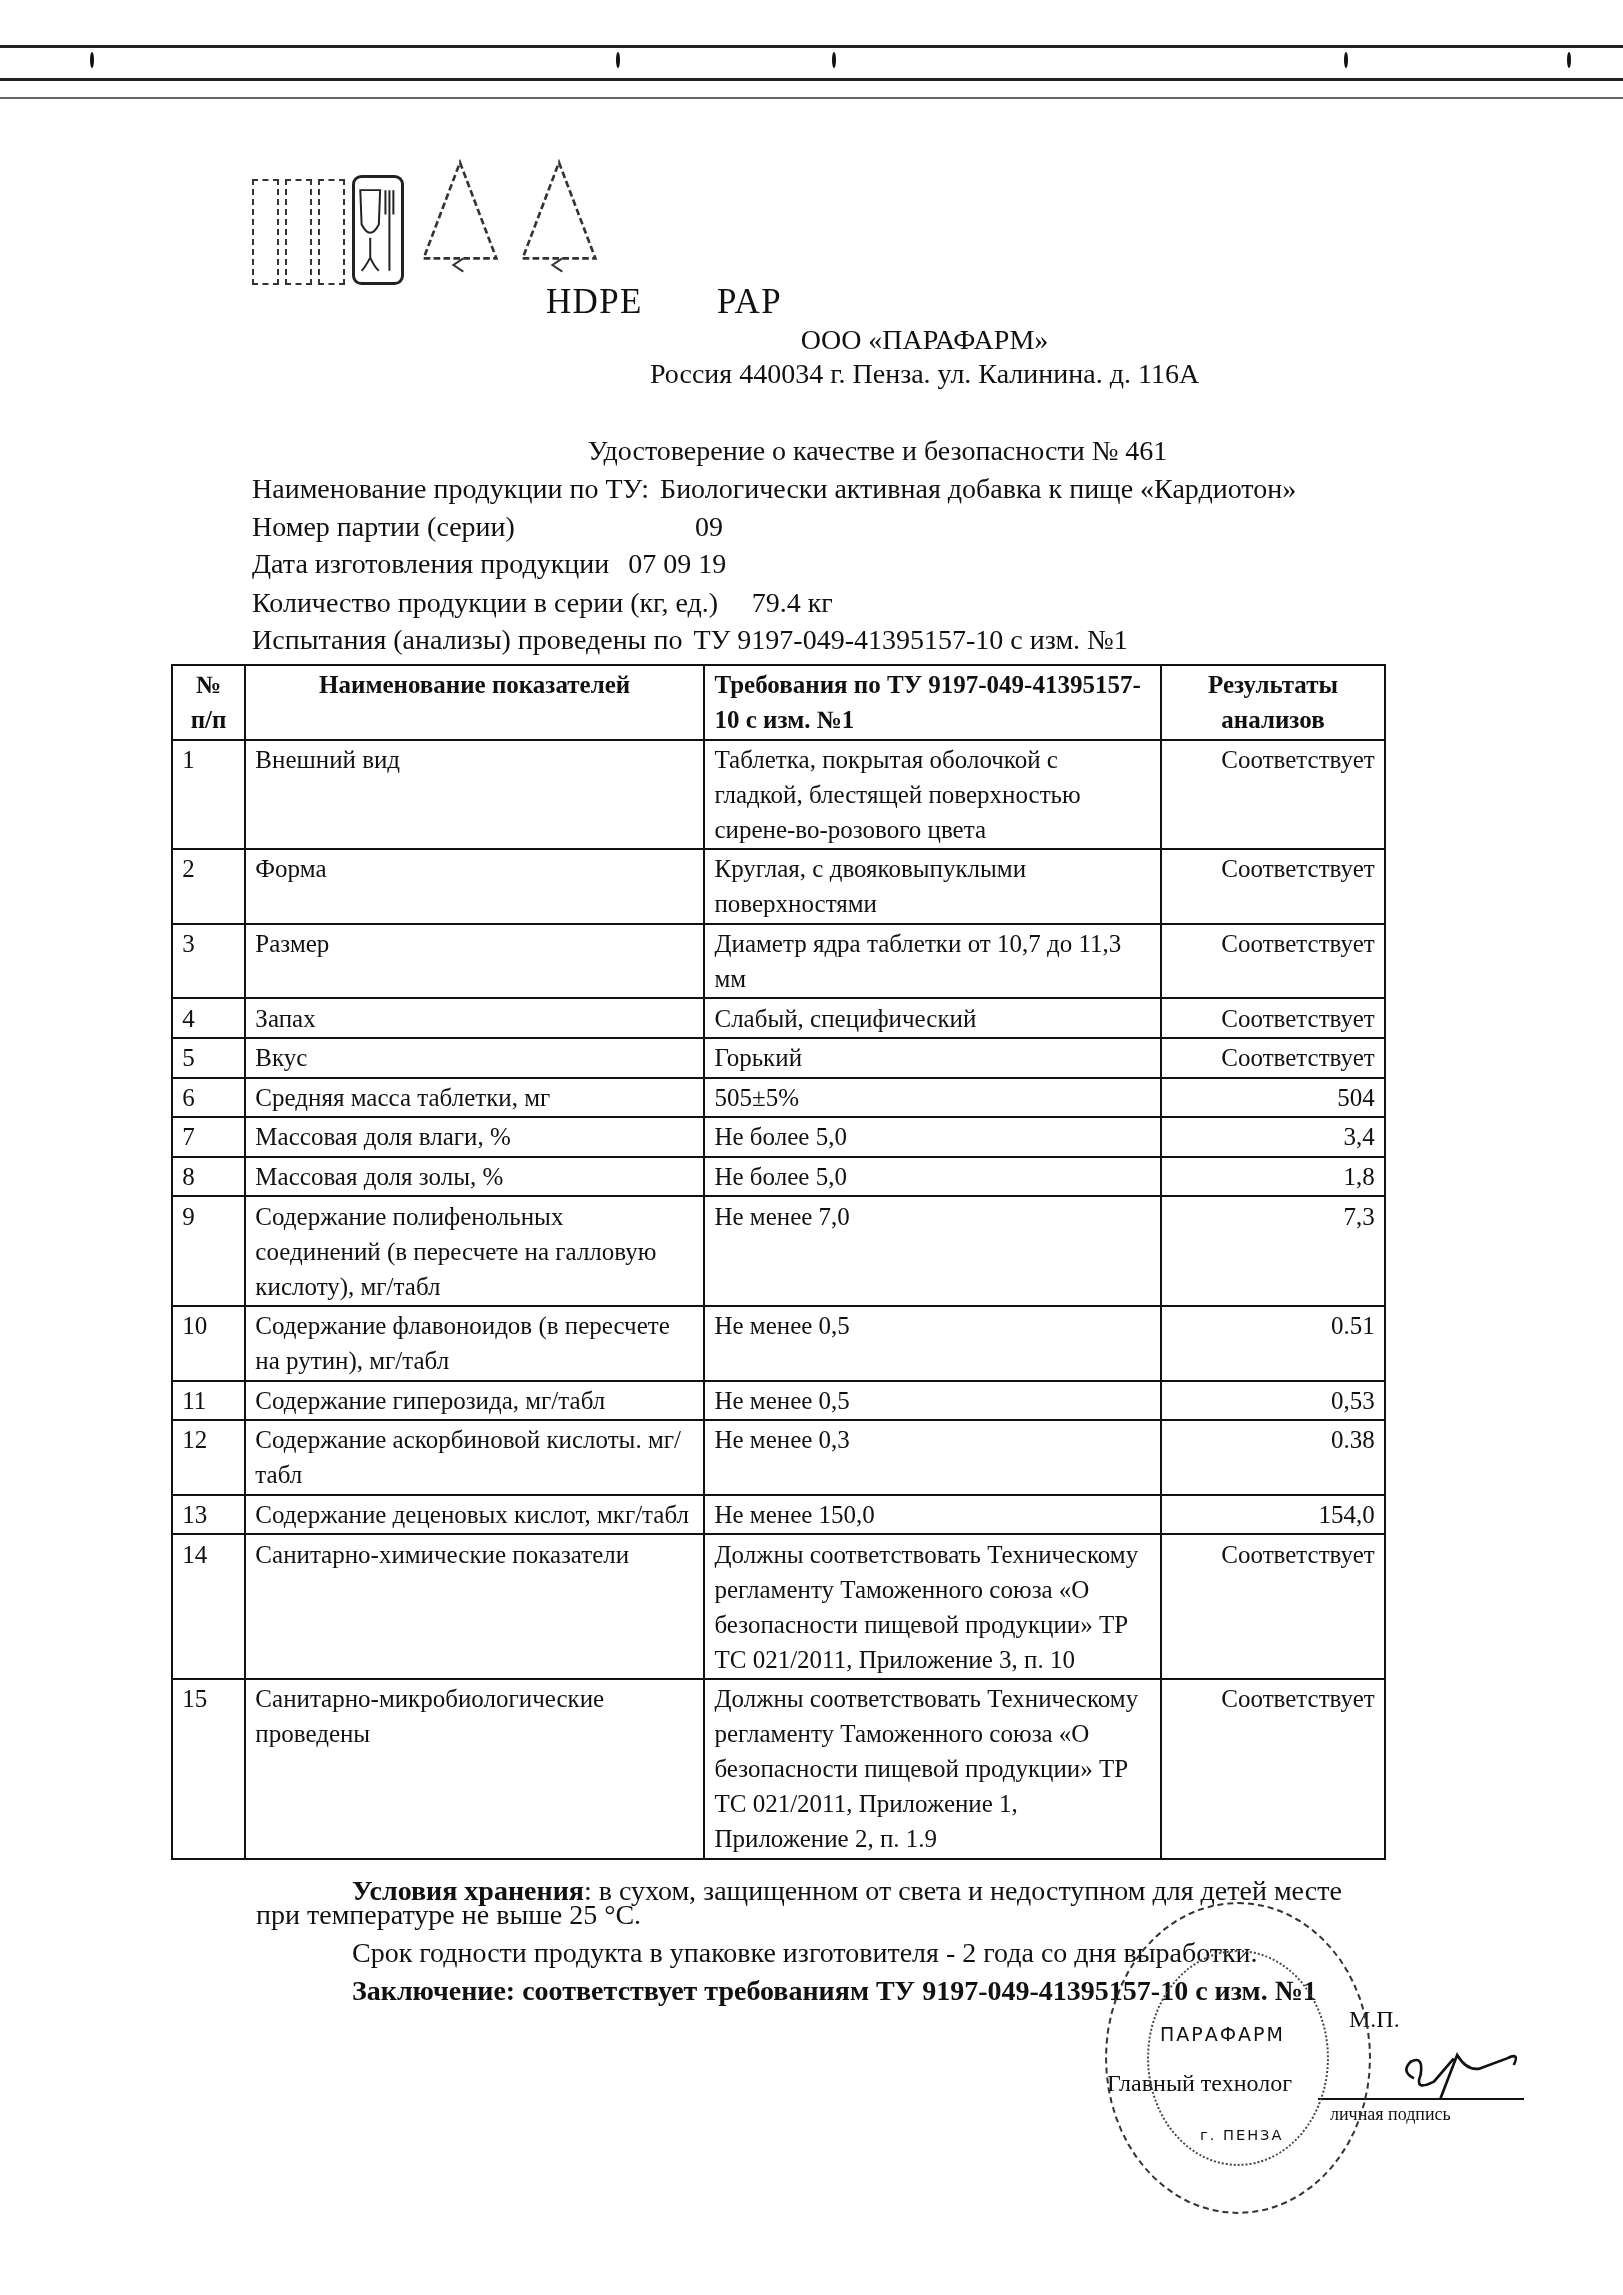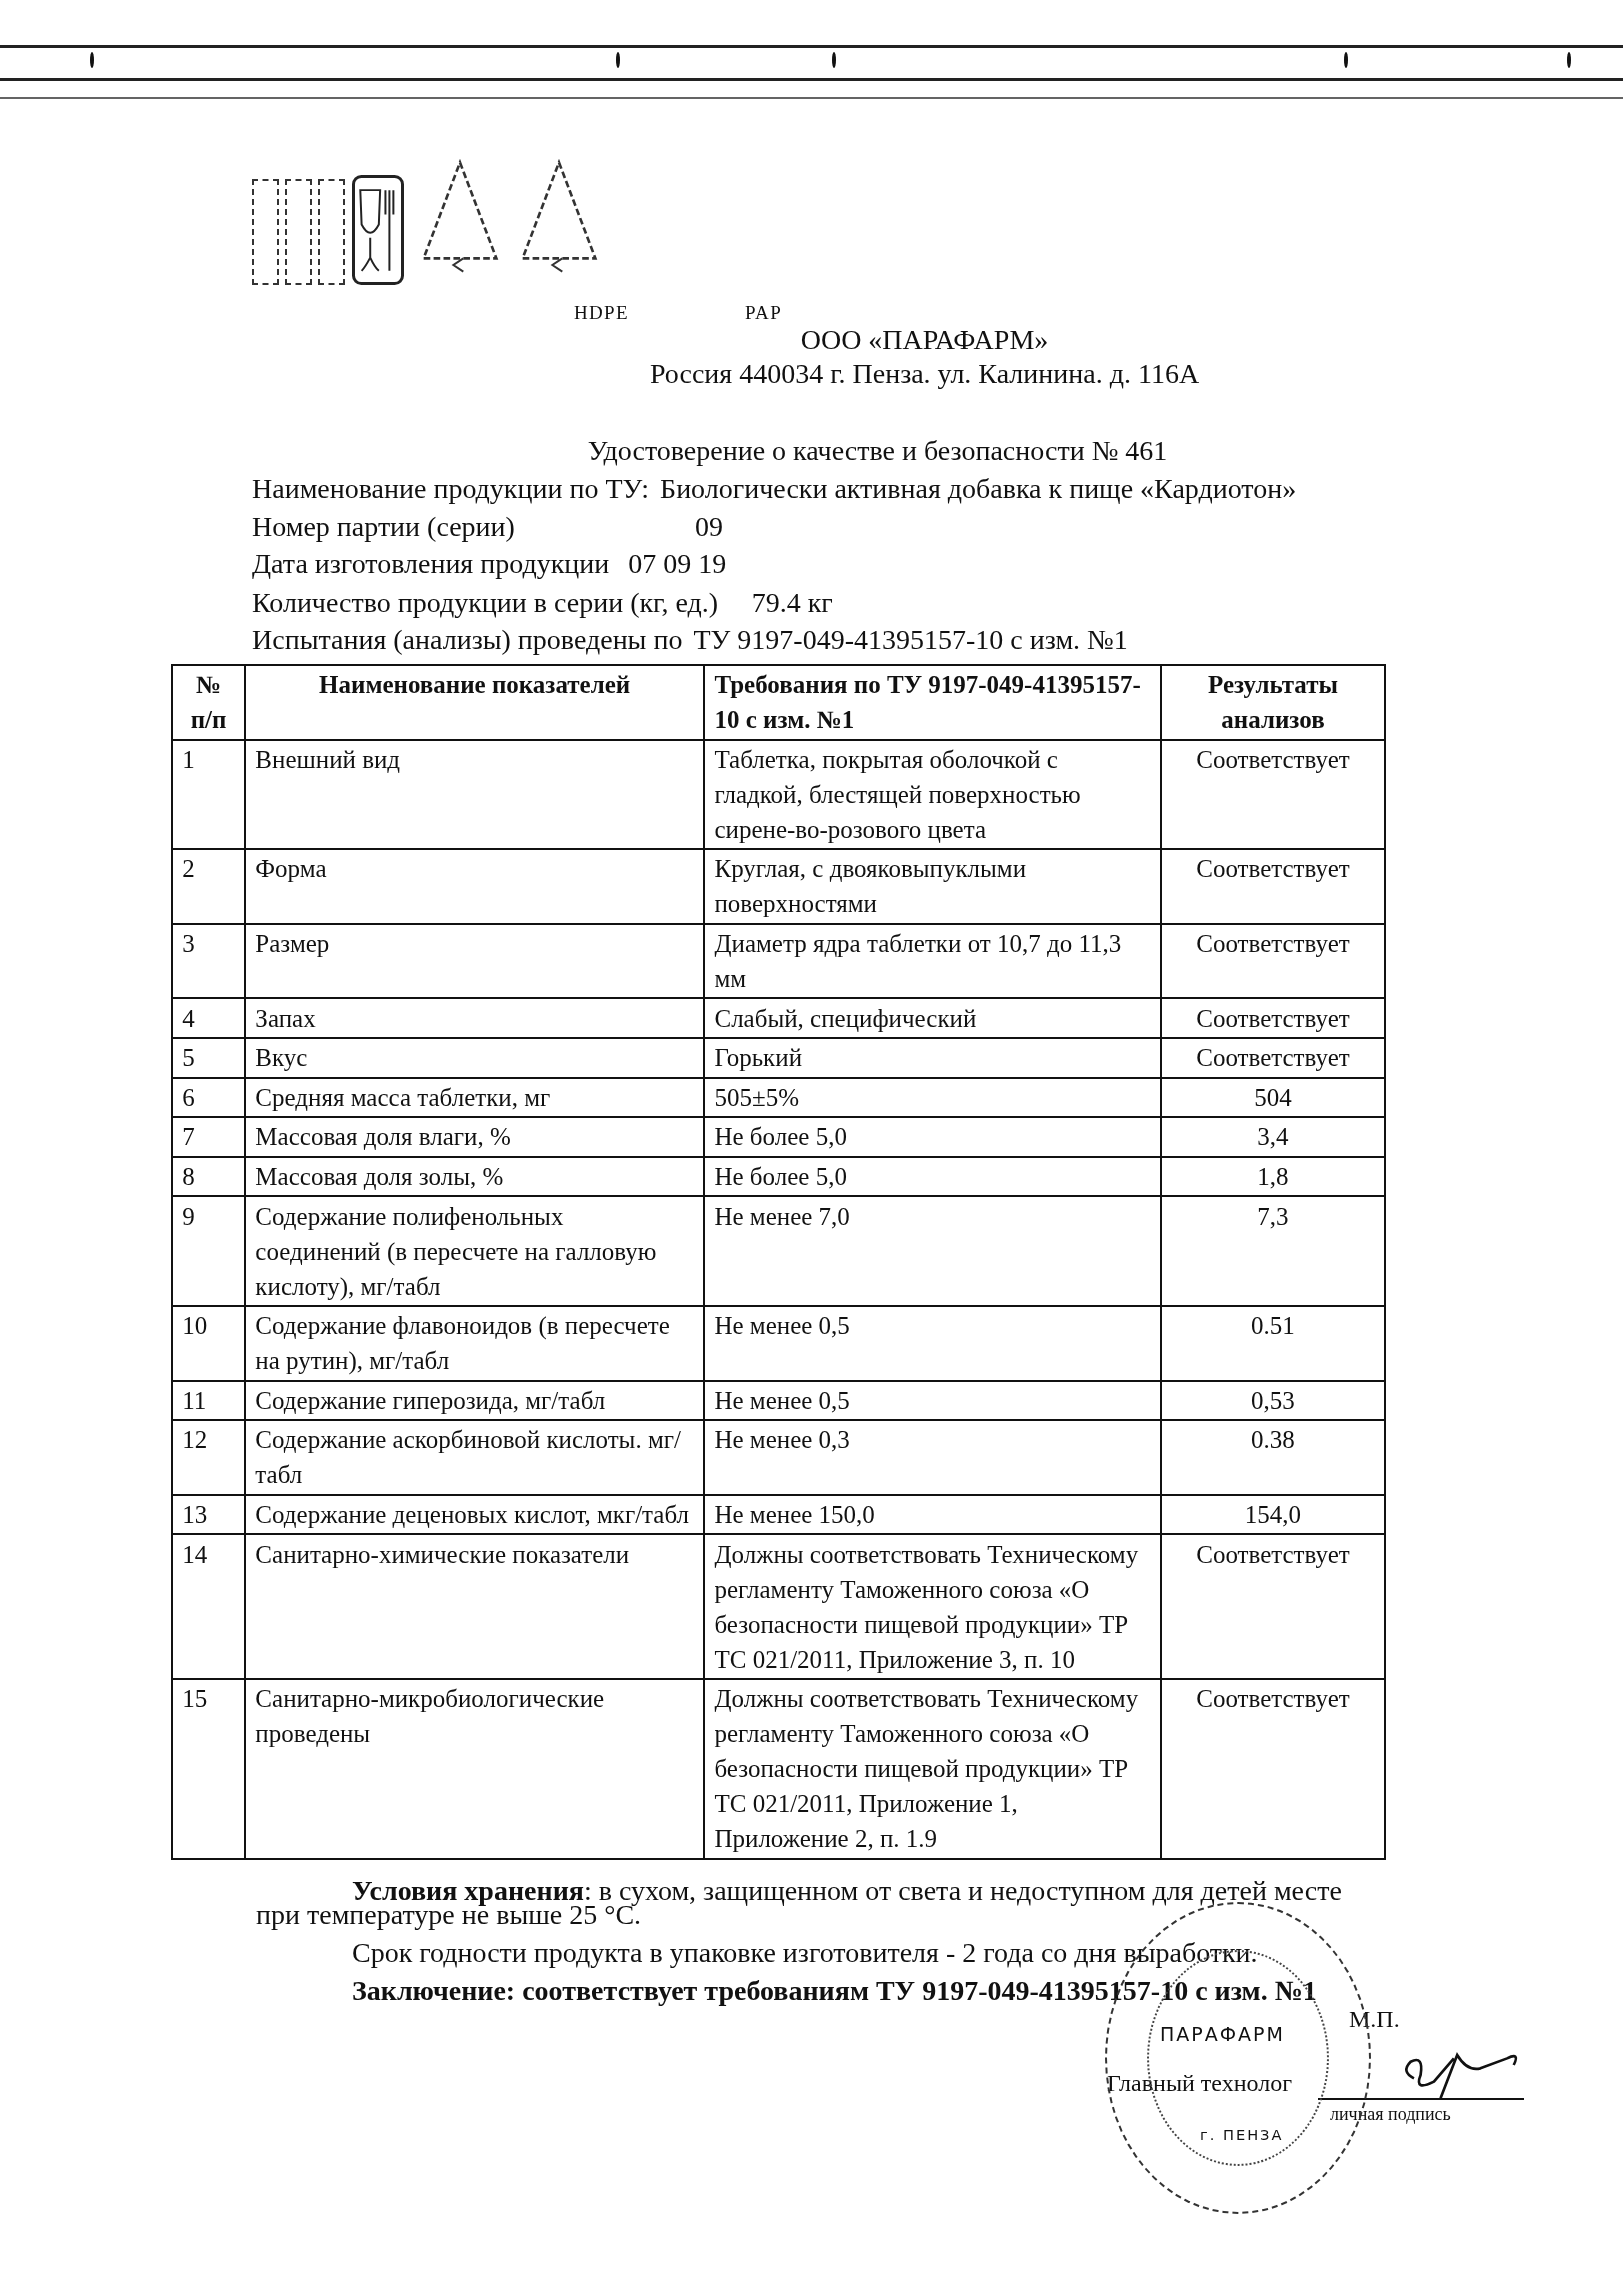--- a/index.html
+++ b/index.html
@@ -7,38 +7,38 @@
     width: 1623px; height: 2295px; position: relative; overflow: hidden;
     font-family: "Liberation Serif", "DejaVu Serif", serif; color: #111;
   }
   .scanline { position: absolute; left: 0; right: 0; background: #222; }
   .tick { position: absolute; width: 4px; height: 16px; background: #111; border-radius: 50%; top: 52px; }
   .logos { position: absolute; left: 252px; top: 146px; height: 139px; display: flex; align-items: flex-end; gap: 13.3px; }
   .eac { display: flex; gap: 6.6px; align-items: flex-end; }
   .eac .letter { width: 26.6px; height: 106px; border: 2.7px dashed #333; box-sizing: border-box; }
   .eac .glass { width: 52px; height: 110px; border: 3.3px solid #222; border-radius: 9.3px; box-sizing: border-box; position: relative; }
   .recycle { width: 86px; height: 126px; }
-  .rec-label { position: absolute; top: 302px; font-size: 19px; letter-spacing: 1.3px; margin-left: 28px; }
+  .rec-label { position: absolute; top: 282px; font-size: 35px; letter-spacing: 1.3px; }
   .center-line { position: absolute; left: 0; width: 1623px; text-align: center; }
   .company { top: 324px; font-size: 28px; left: 113px; }
   .address { top: 358px; font-size: 28px; left: 113px; }
   .cert-title { top: 435px; font-size: 28px; left: 66px; }
   .field { position: absolute; left: 252px; font-size: 28px; white-space: nowrap; }
   .field .val { margin-left: 12px; }
   table.results {
     position: absolute; left: 171px; top: 664px; width: 1215px;
     border-collapse: collapse; font-size: 25px; line-height: 35px;
   }
   table.results th, table.results td { border: 2px solid #111; vertical-align: top; padding: 1.3px 9.3px; }
   table.results th { font-weight: bold; text-align: center; }
   table.results th.req { text-align: left; }
   .c-num { width: 61px; text-align: left; }
   .c-name { width: 505px; }
   .c-req { width: 511px; }
-  .c-res { width: 219px; text-align: center; }
+  .c-res { width: 219px; text-align: right; }
   td.center { text-align: left; }
   .footer { position: absolute; font-size: 28px; white-space: nowrap; }
   .bold { font-weight: bold; }
   .stamp {
     position: absolute; left: 1105px; top: 1902px; width: 266px; height: 312px;
     border: 2.7px dashed #333; border-radius: 50%; box-sizing: border-box;
   }
   .stamp-inner {
     position: absolute; left: 40px; top: 46px; right: 40px; bottom: 46px;
     border: 2px dotted #444; border-radius: 50%;

